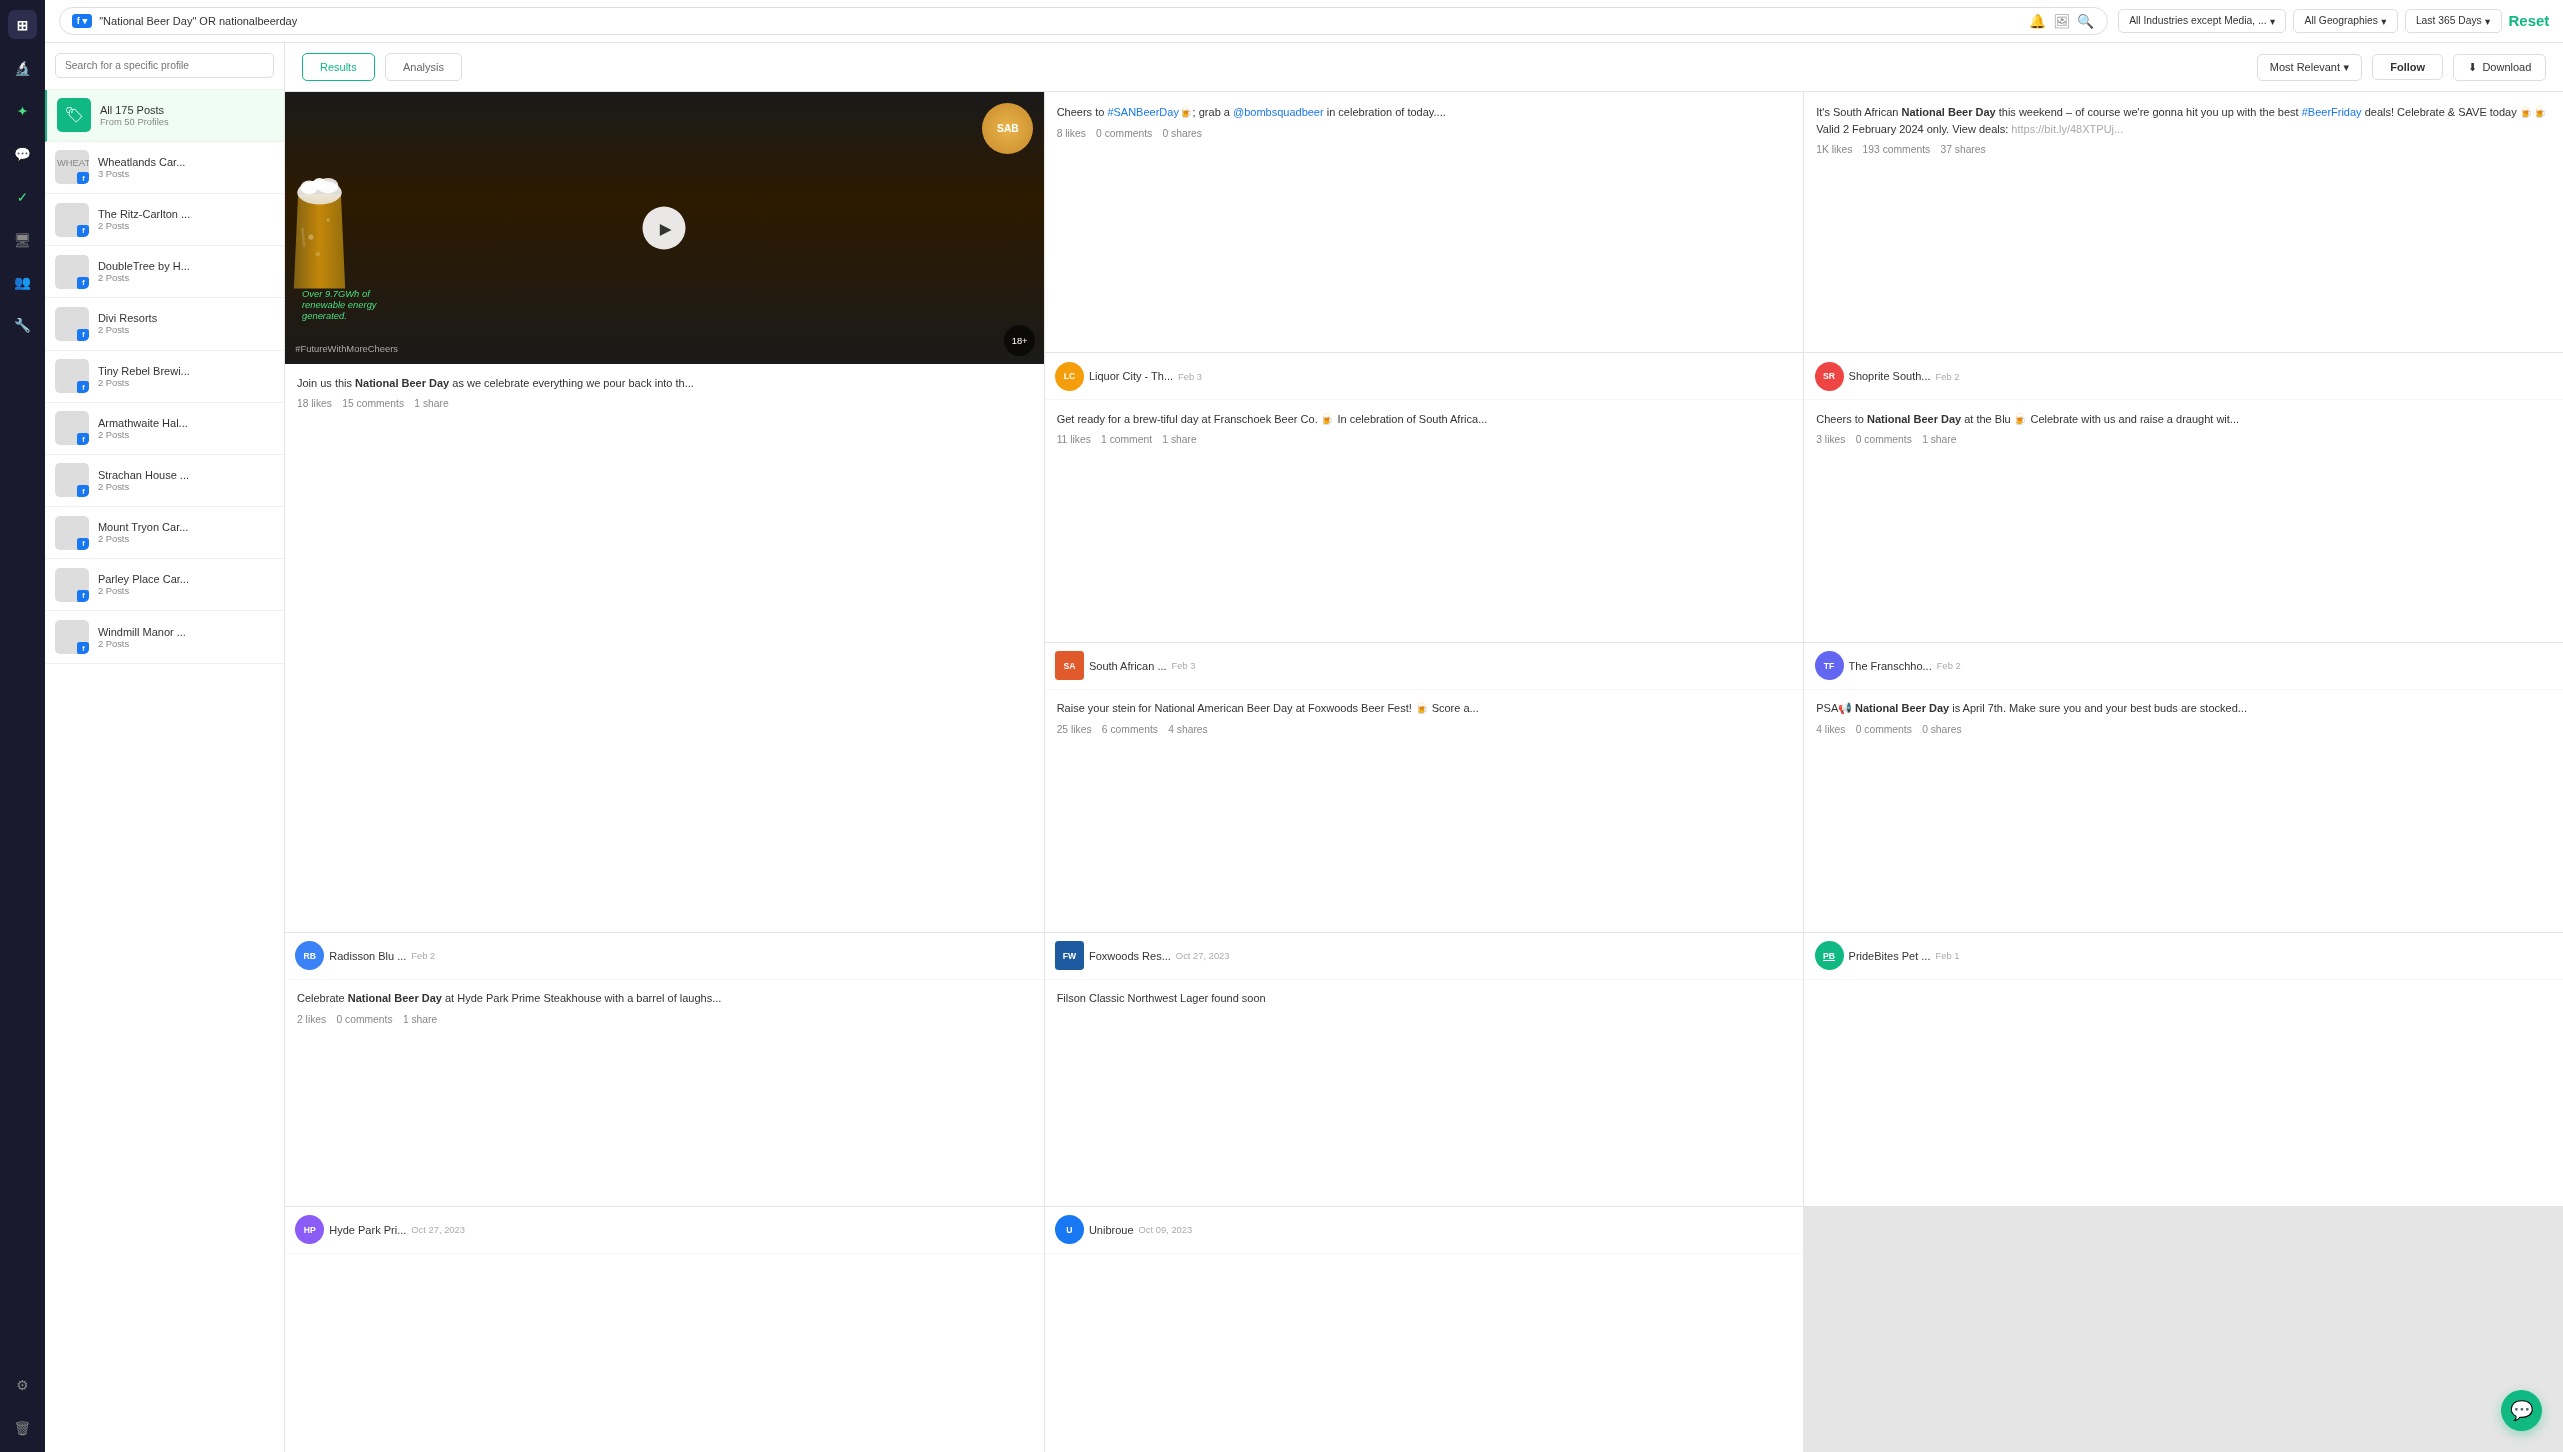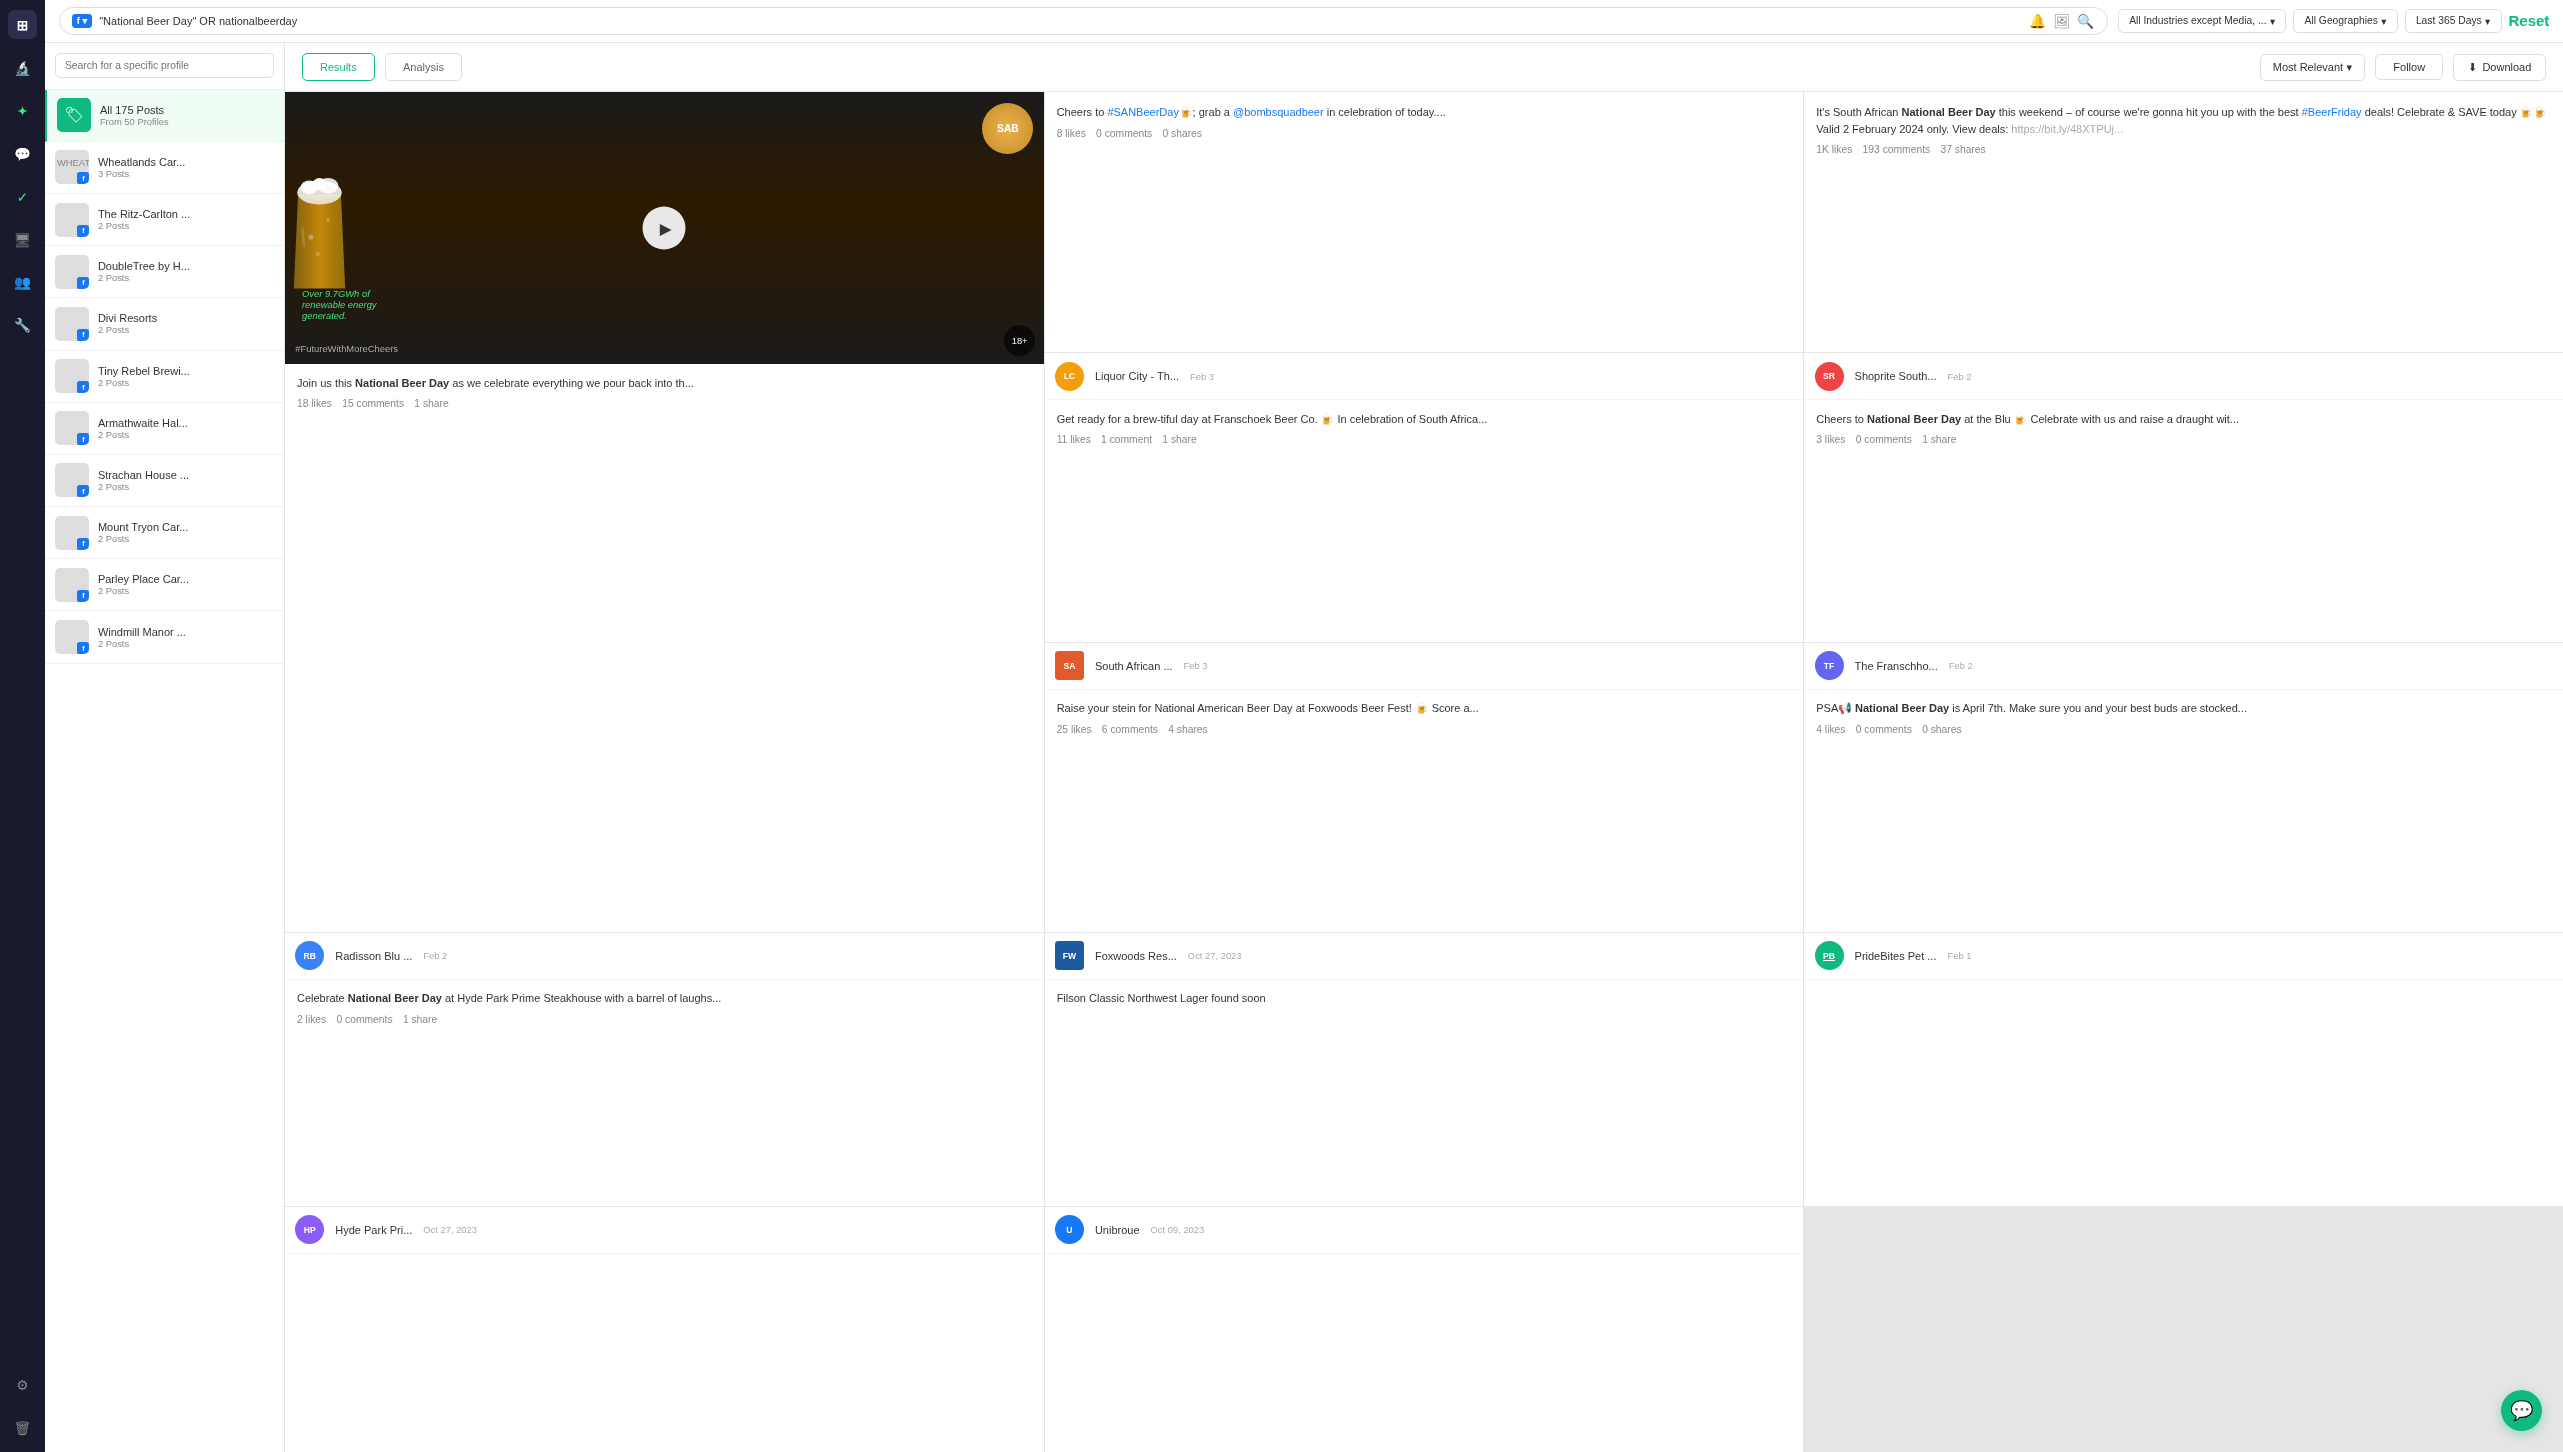--- a/index.html
+++ b/index.html
@@ -234,21 +234,21 @@
       display: flex; align-items: center; gap: 3.4px;
     }
     .follow-btn {
       border: 0.9px solid #ddd;
       border-radius: 5.1px;
       padding: 6px 17px;
       background: white;
       cursor: pointer;
       font-size: 11px;
       color: #333;
-      font-weight: 400;
+      font-weight: 700;
     }
     .download-btn {
       border: 0.9px solid #ddd;
       border-radius: 5.1px;
       padding: 6px 13.7px;
       background: white;
       cursor: pointer;
       font-size: 11px;
       color: #333;
       font-weight: 500;
@@ -363,21 +363,21 @@
       color: #888;
       margin-top: 5.1px;
     }
     .post-meta span { display: flex; align-items: center; gap: 2.6px; }
 
     
     .post-header {
       display: flex;
       align-items: center;
       padding: 8.6px 10.3px;
-      gap: 11px;
+      gap: 5px;
       border-bottom: 0.9px solid #f5f5f5;
     }
     .post-avatar {
       width: 29px; height: 29px;
       border-radius: 50%;
       background: #ddd;
       flex-shrink: 0;
       display: flex; align-items: center; justify-content: center;
       font-size: 12px;
     }

